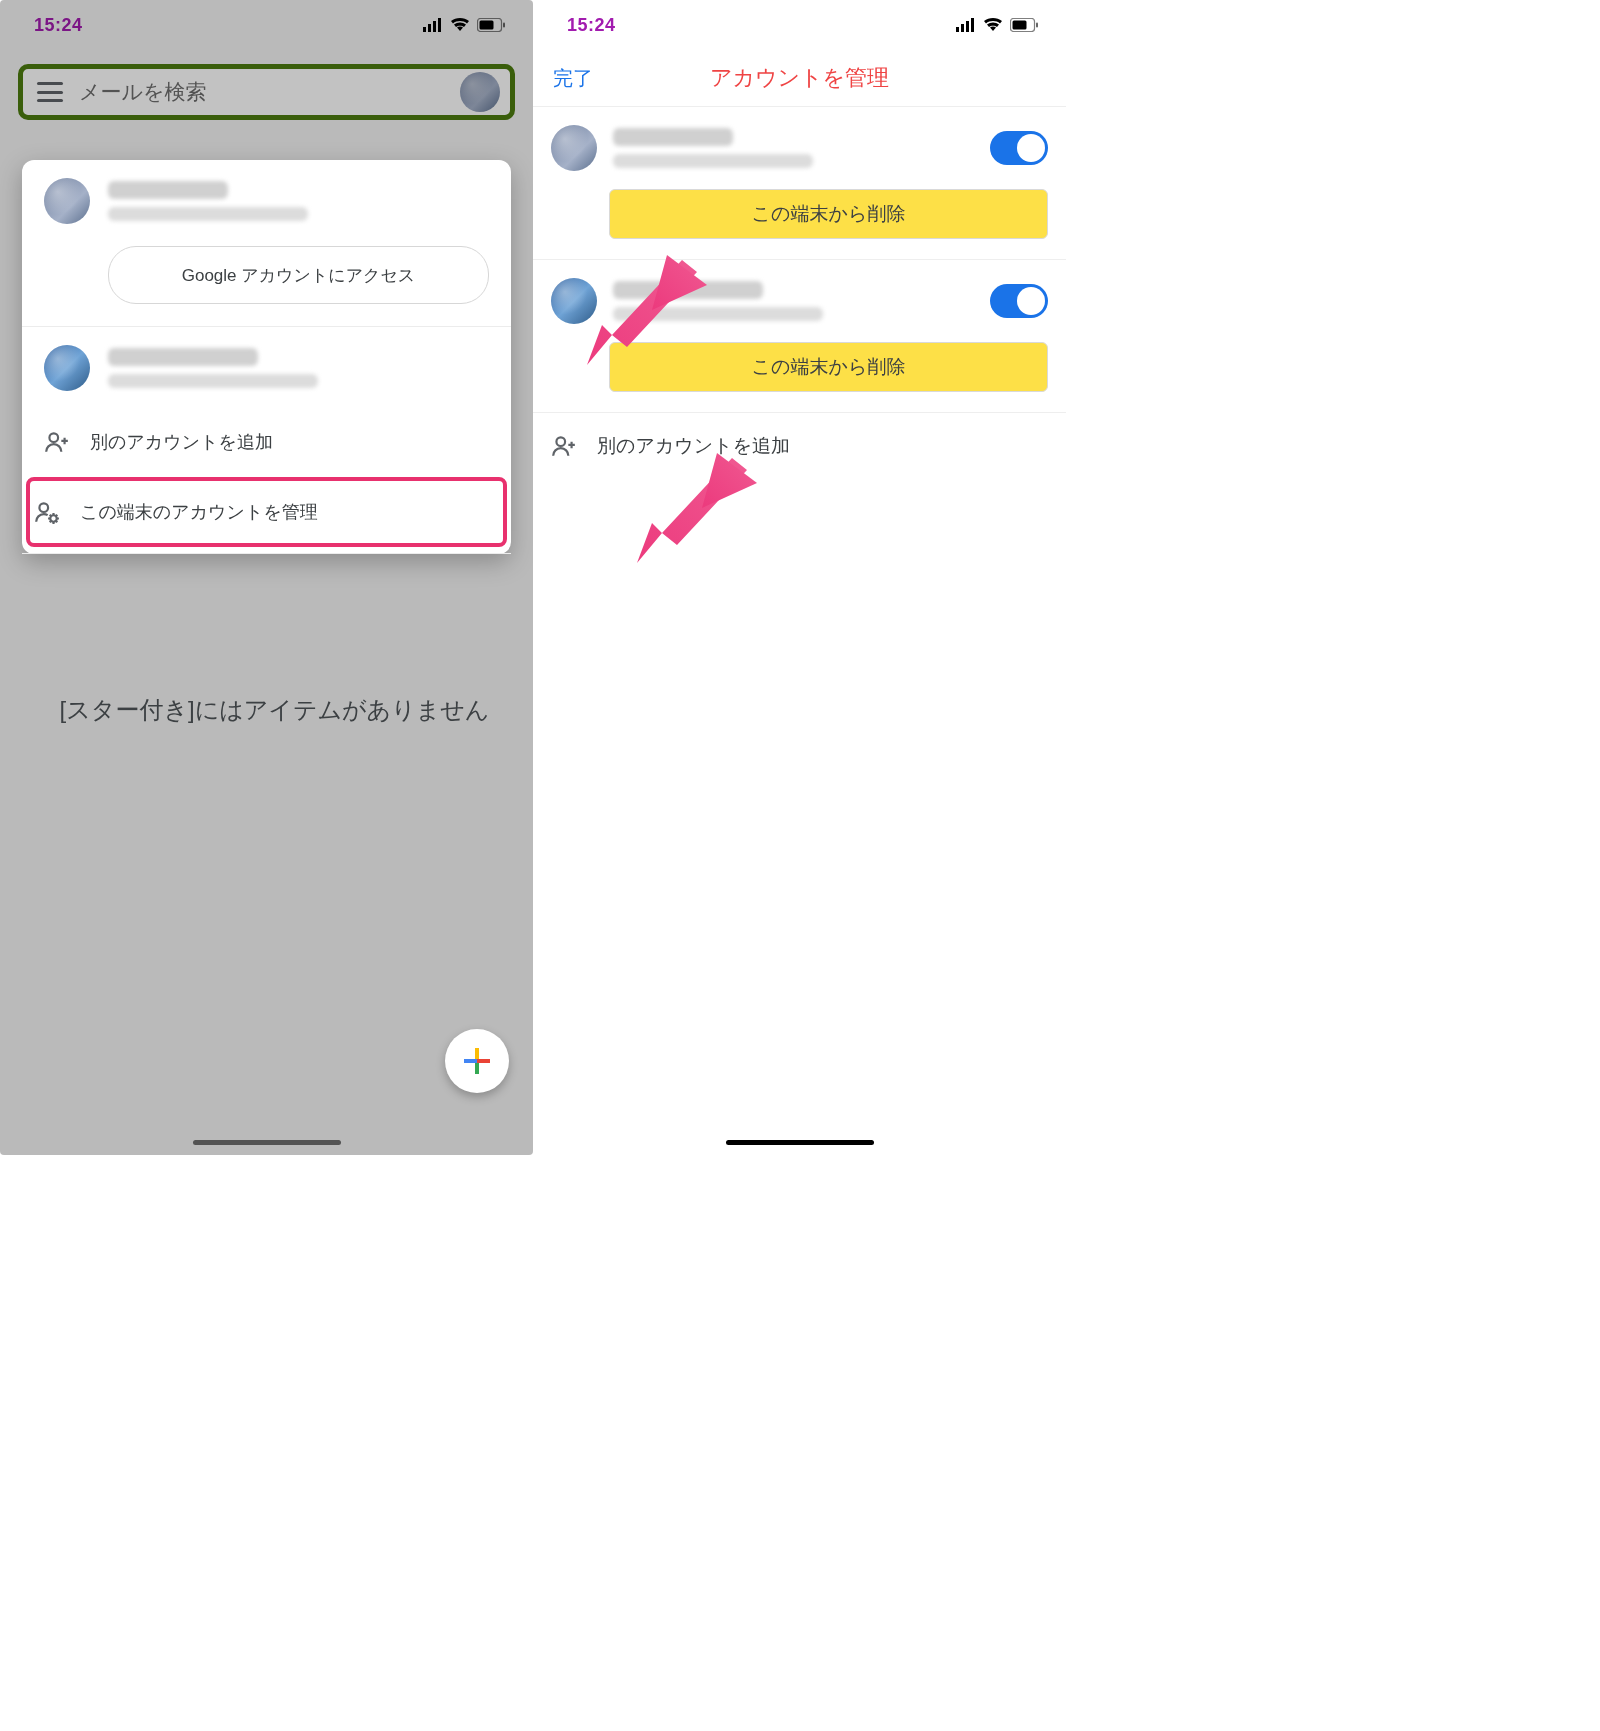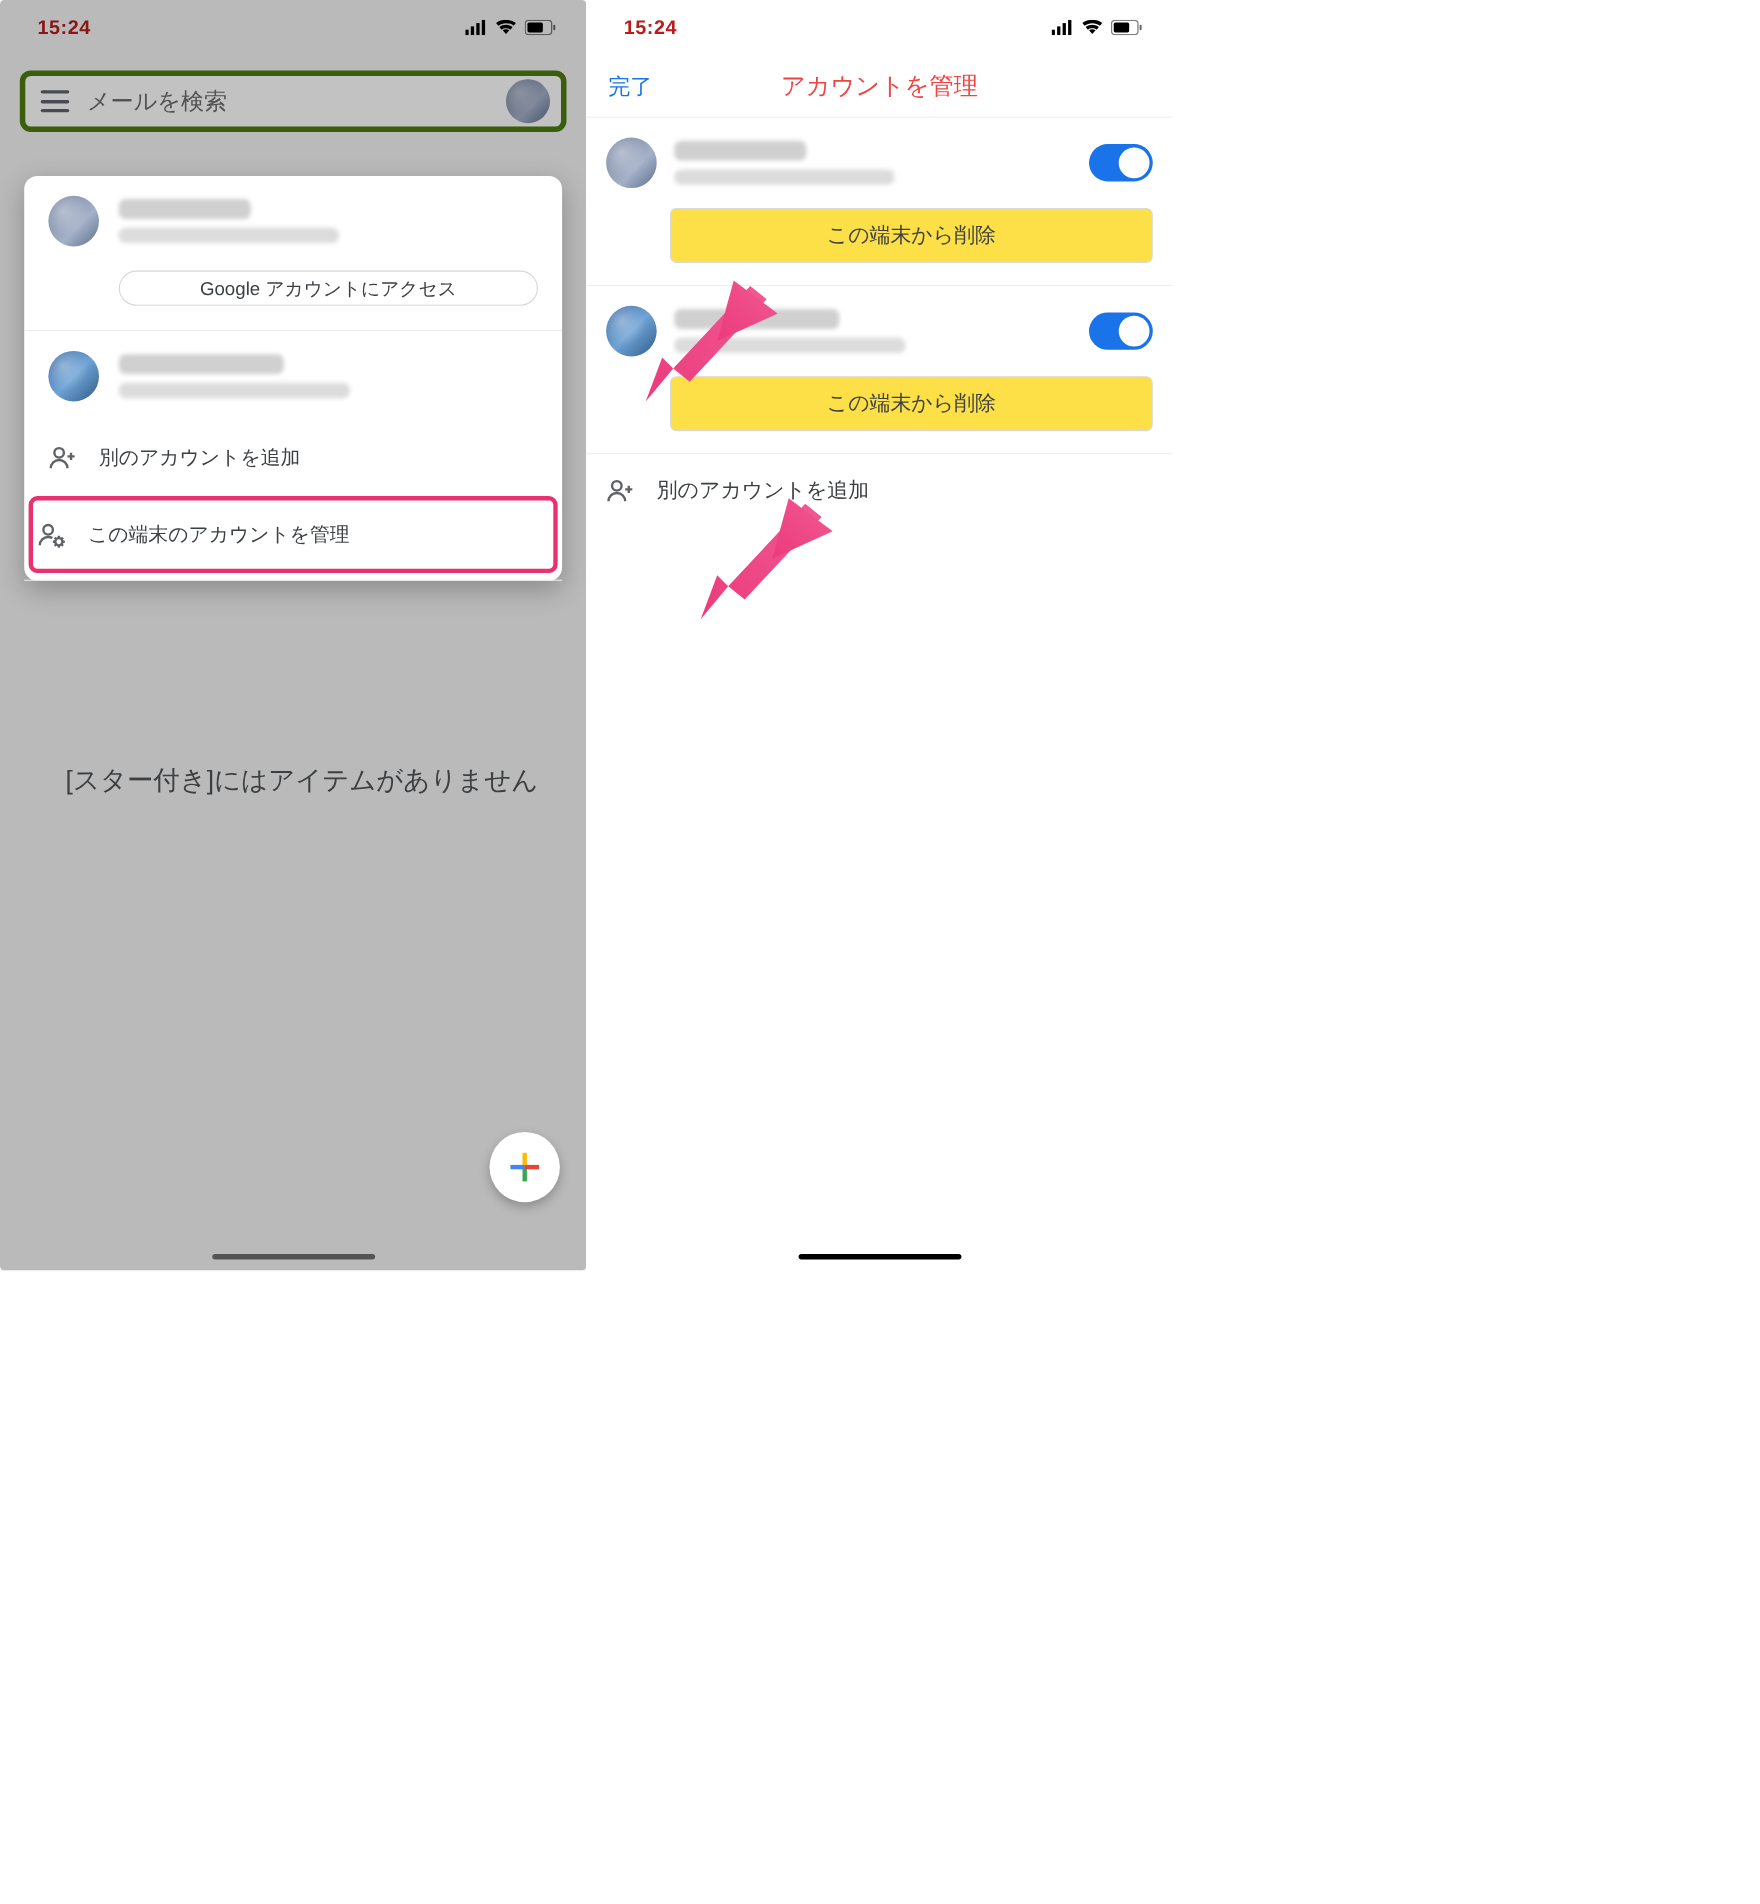--- a/index.html
+++ b/index.html
@@ -3,21 +3,21 @@
 <meta charset="utf-8">
 <style>
   * { box-sizing: border-box; margin: 0; padding: 0; }
   body { font-family: -apple-system, "Hiragino Sans", sans-serif; background: #fff; }
   .stage { width: 1600px; height: 1731px; display: flex; background: #fff; position: relative; }
   .phone { width: 533px; height: 1155px; position: relative; overflow: hidden; border-radius: 4px; }
   .phone.left { background: #f5f5f5; }
   .phone.right { background: #fff; }
 
   
-  .statusbar { height: 50px; display: flex; align-items: center; justify-content: space-between; padding: 0 28px 0 34px; font-size: 18px; font-weight: 600; color: #b91c1c; }
+  .statusbar { height: 50px; display: flex; align-items: center; justify-content: space-between; padding: 0 28px 0 34px; font-size: 18px; font-weight: 600; color: #a21caf; }
   .phone.left .statusbar { background: transparent; }
   .statusbar .time { letter-spacing: 0.5px; }
   .status-icons { display: flex; align-items: center; gap: 7px; }
   .status-icons svg { display: block; }
 
   
   .dimmer { position: absolute; inset: 0; background: rgba(0,0,0,0.24); pointer-events: none; }
 
   
   .searchbar { margin: 14px 18px 0 18px; height: 56px; background: #fff; border: 5px solid #4d7c0f; border-radius: 10px; display: flex; align-items: center; padding: 0 10px 0 14px; gap: 16px; position: relative; }
@@ -29,21 +29,21 @@
   .avatar.alt { background: linear-gradient(135deg,#255a9c 0%, #6fa3d6 50%, #2e5b88 100%); }
   .avatar.sm { width: 46px; height: 46px; }
 
   
   .sheet { position: absolute; left: 22px; right: 22px; top: 160px; background: #fff; border-radius: 12px; box-shadow: 0 8px 24px rgba(0,0,0,0.25); z-index: 5; }
   .sheet-row { display: flex; align-items: center; gap: 18px; padding: 18px 22px; }
   .sheet hr { border: none; border-top: 1px solid #ececec; }
   .acct-text { flex: 1; }
   .acct-text .name { height: 18px; width: 120px; background: #d0d0d0; border-radius: 6px; margin-bottom: 8px; filter: blur(2px); }
   .acct-text .email { height: 14px; width: 200px; background: #dcdcdc; border-radius: 6px; filter: blur(2px); }
-  .pill-btn { margin: 4px 22px 22px 86px; height: 32px; border: 1px solid #d7d7d7; border-radius: 28px; display: flex; align-items: center; justify-content: center; font-size: 17px; color: #3c4043; background: #fff; }
+  .pill-btn { margin: 4px 22px 22px 86px; height: 58px; border: 1px solid #d7d7d7; border-radius: 28px; display: flex; align-items: center; justify-content: center; font-size: 17px; color: #3c4043; background: #fff; }
   .option-row { display: flex; align-items: center; gap: 20px; padding: 20px 22px; font-size: 18px; color: #3c4043; font-weight: 500; }
   .option-row.highlight { outline: 4px solid #e8316e; border-radius: 4px; margin: 6px 8px 10px 8px; padding: 18px 4px; }
   .policy { text-align: center; padding: 22px; font-size: 15px; color: #5f6368; }
   .policy .dot::before { content: "•"; margin: 0 10px; }
 
   
   .empty-state { position: absolute; top: 692px; left: 16px; right: 0; text-align: center; font-size: 24px; color: #3c4043; line-height: 1.5; }
 
   
   .fab { position: absolute; right: 24px; bottom: 62px; width: 64px; height: 64px; border-radius: 50%; background: #fff; box-shadow: 0 4px 10px rgba(0,0,0,0.25); display: flex; align-items: center; justify-content: center; }

